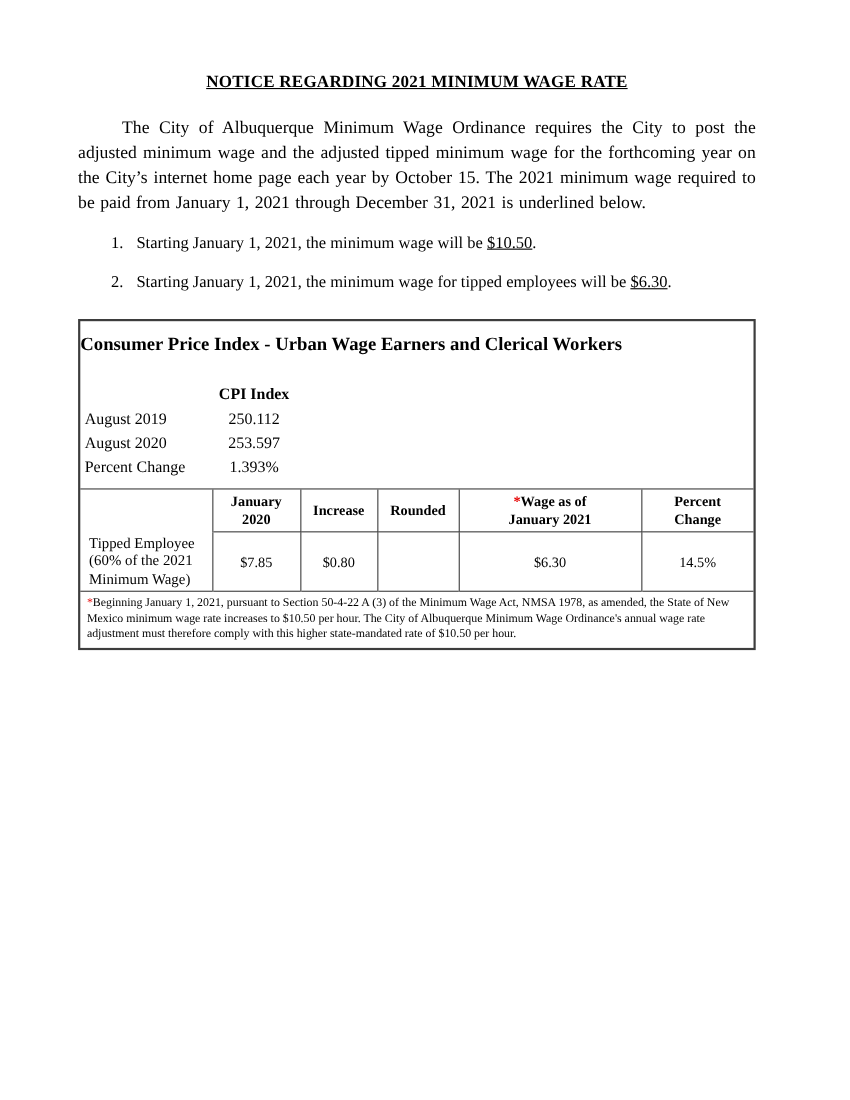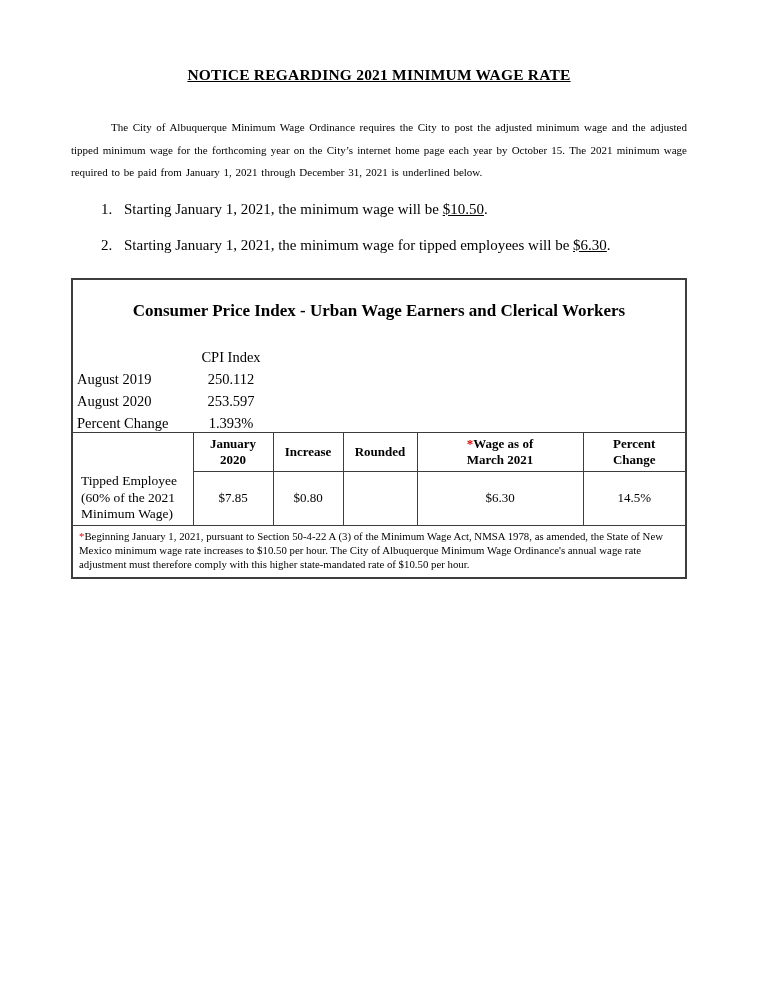--- a/index.html
+++ b/index.html
@@ -8,40 +8,40 @@
     font-family:"Liberation Serif","DejaVu Serif",serif;
     position:relative;overflow:hidden;
   }
   .content{position:absolute;left:71px;top:0;width:616px}
 
   
   .notice-title{text-align:center;font-weight:700;font-size:15.5px;line-height:26px;margin-top:62px;letter-spacing:.2px}
   .notice-title .u{text-decoration:underline}
 
   
-  .para{margin-top:28px;font-size:11px;line-height:22.5px;text-align:justify;text-indent:40px;word-spacing:1px}
+  .para{margin-top:18px;font-size:16px;line-height:22.5px;text-align:justify;text-indent:40px;word-spacing:1px}
 
   
   .list{margin-top:17px;font-size:15px}
   .li{display:flex}
   .li + .li{margin-top:19px}
   .li-num{width:23px;margin-left:30px;flex:none}
   .u{text-decoration:underline}
 
   
   .tablebox{margin-top:24px;border:2px solid #3d3d3d}
 
   
   .cpi{height:152px;border-bottom:1.5px solid #3d3d3d}
-  .cpi-title{text-align:center;font-weight:700;font-size:17px;padding-top:21px}
+  .cpi-title{text-align:left;font-weight:700;font-size:17px;padding-top:11px}
   .cpi-grid{margin-top:25px;font-size:14.5px;line-height:22px}
   .cpi-row{display:flex}
   .cpi-label{width:102px;padding-left:4px;flex:none}
   .cpi-val{width:104px;text-align:center}
-  .cpi-hdr{font-weight:400}
+  .cpi-hdr{font-weight:700}
 
   
   table.wage{width:100%;border-collapse:collapse;font-size:13px;table-layout:fixed}
   table.wage th,table.wage td{padding:0}
   table.wage thead th{
     font-weight:700;height:38px;vertical-align:middle;text-align:center;
     border-left:1px solid #3d3d3d;border-right:1px solid #3d3d3d;border-bottom:1px solid #3d3d3d;
     line-height:16px;
   }
   table.wage thead th.corner{border-bottom:none;border-left:none}
@@ -118,21 +118,21 @@
         <col style="width:74px">
           <col style="width:166px">
           <col style="width:102px">
       </colgroup>
       <thead>
         <tr>
           <th class="corner"></th>
           <th><span class="hdr-wrap" style="max-width:60px">January 2020</span></th>
           <th>Increase</th>
           <th>Rounded</th>
-          <th><span class="hdr-wrap" style="max-width:104px"><span class="red">*</span><span>Wage as of March 2021</span></span></th>
+          <th><span class="hdr-wrap" style="max-width:104px"><span class="red">*</span><span>Wage as of January 2021</span></span></th>
           <th><span class="hdr-wrap" style="max-width:58px">Percent Change</span></th>
         </tr>
       </thead>
       <tbody>
         <tr class="r2">
           <td class="rowlabel">Tipped Employee (60% of the 2021 Minimum Wage)</td>
           <td>$7.85</td>
           <td>$0.80</td>
           <td></td>
           <td>$6.30</td>

